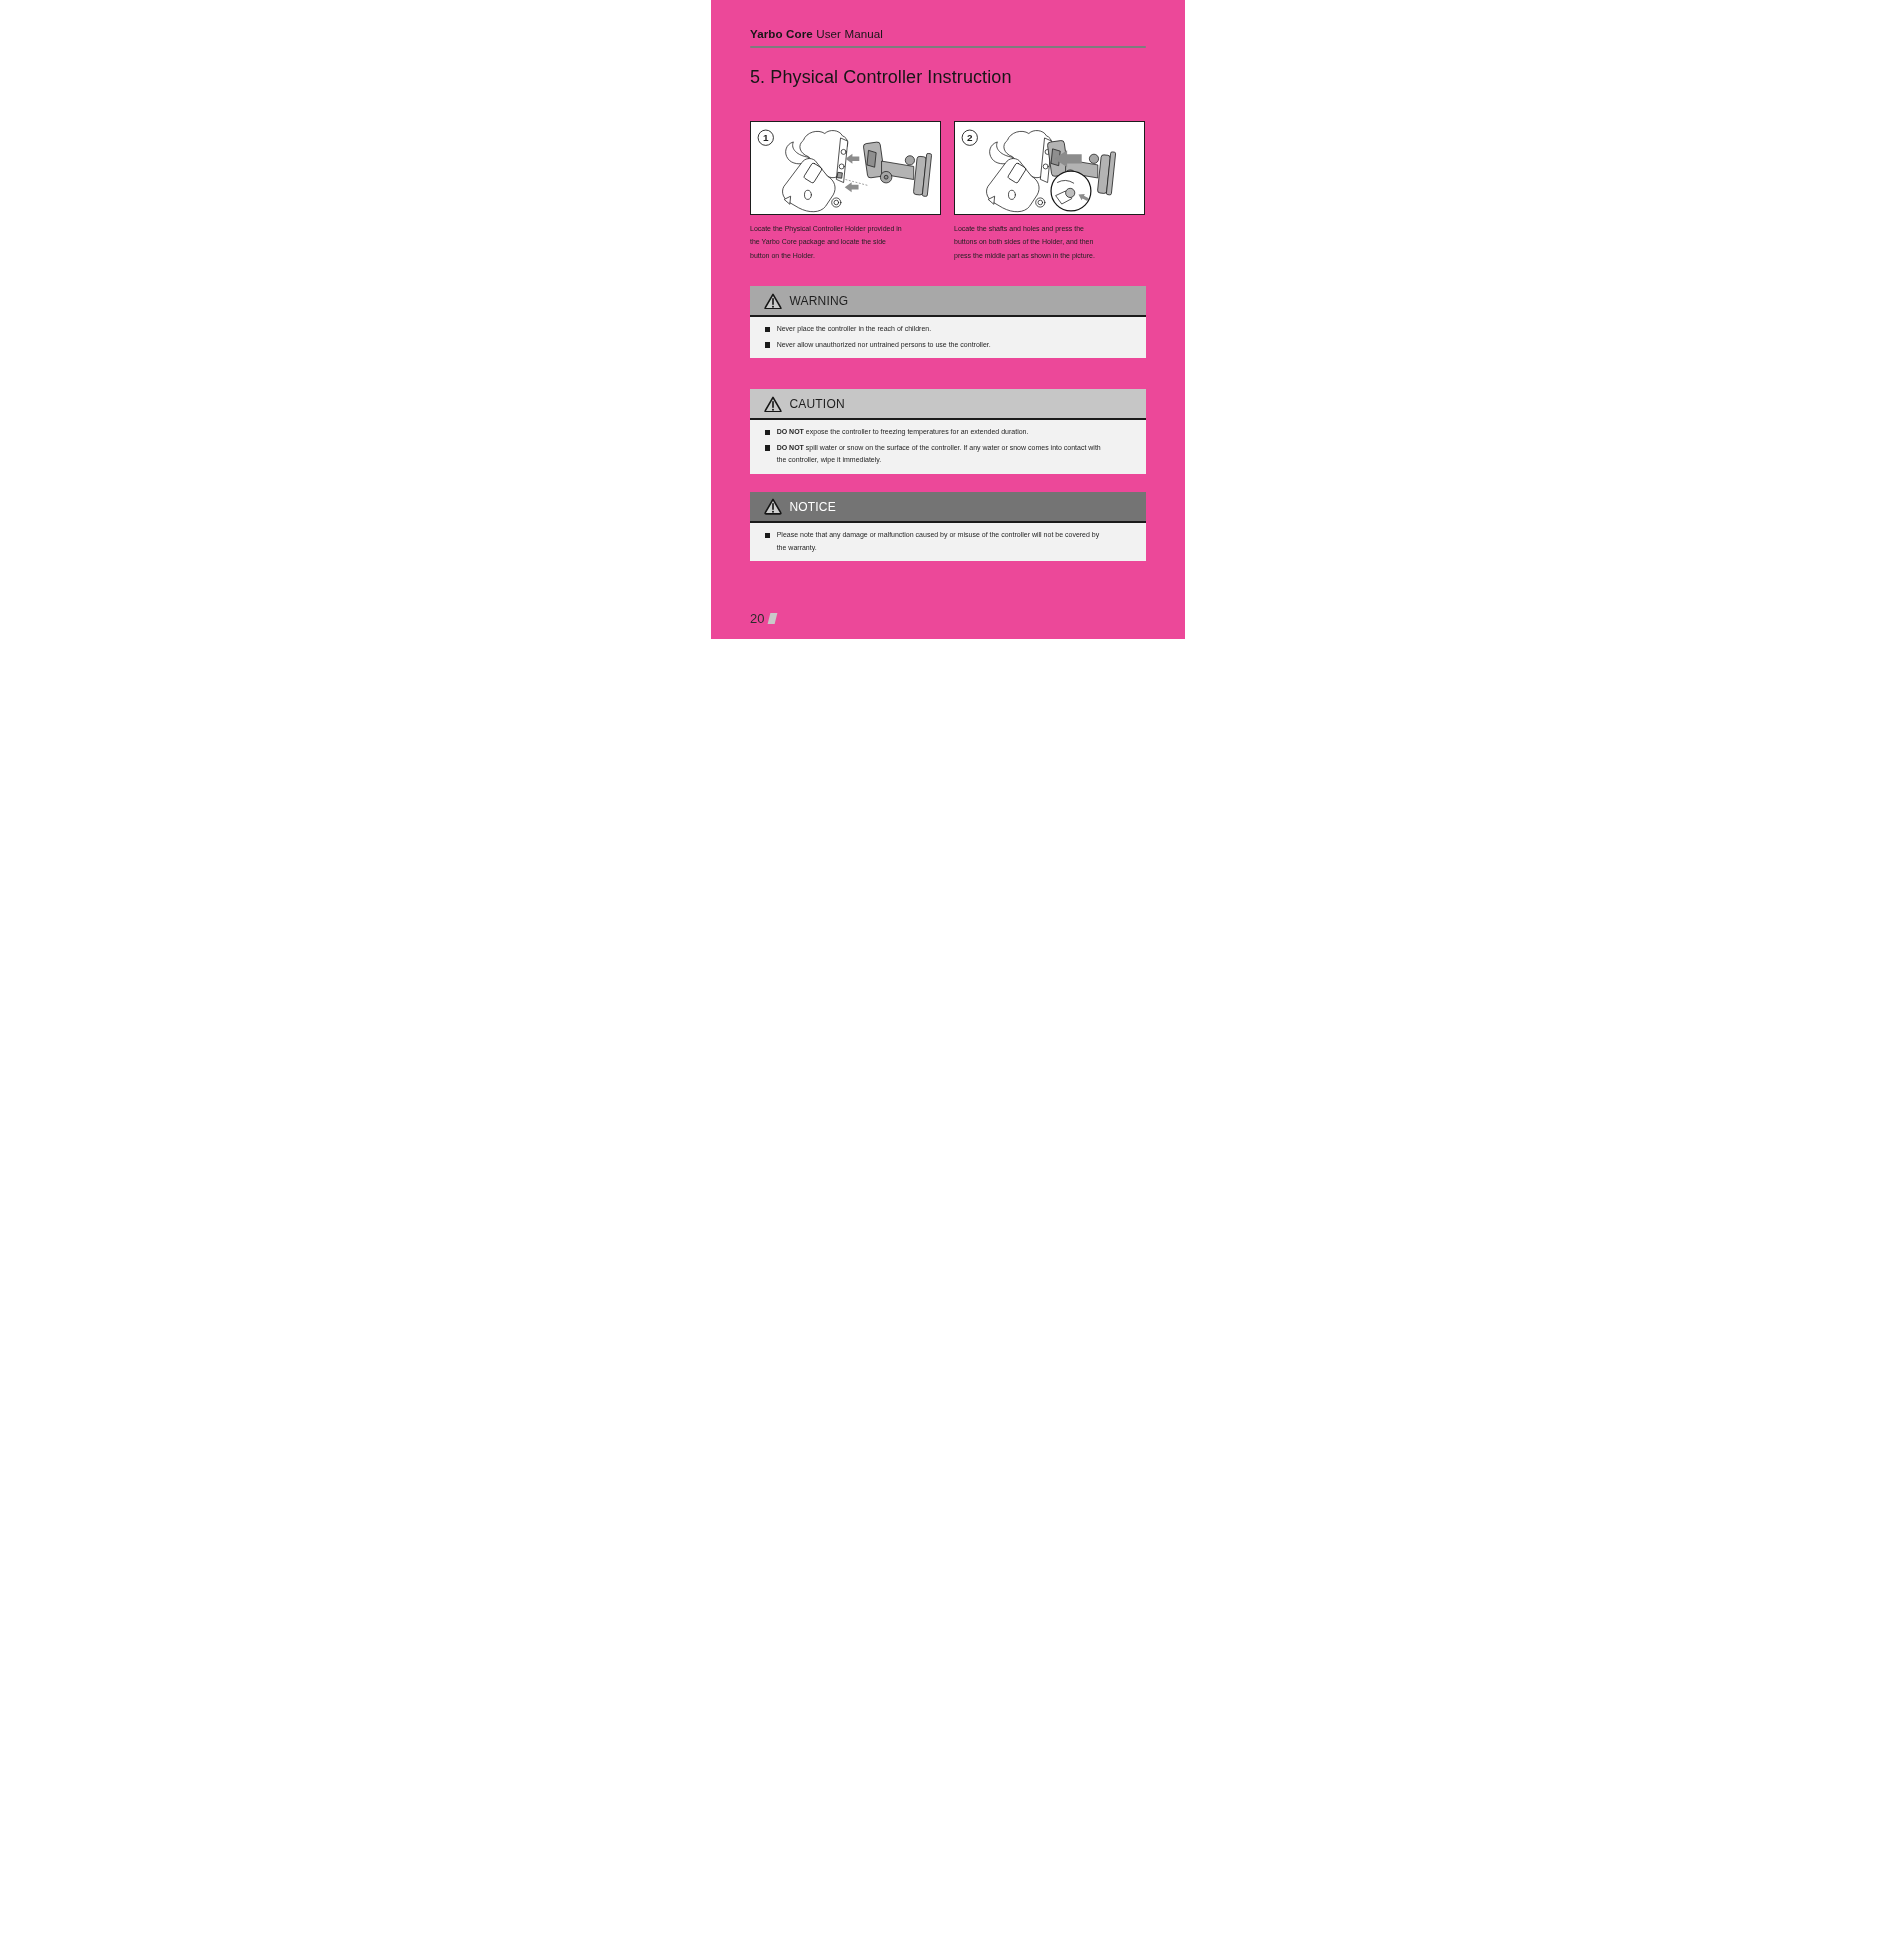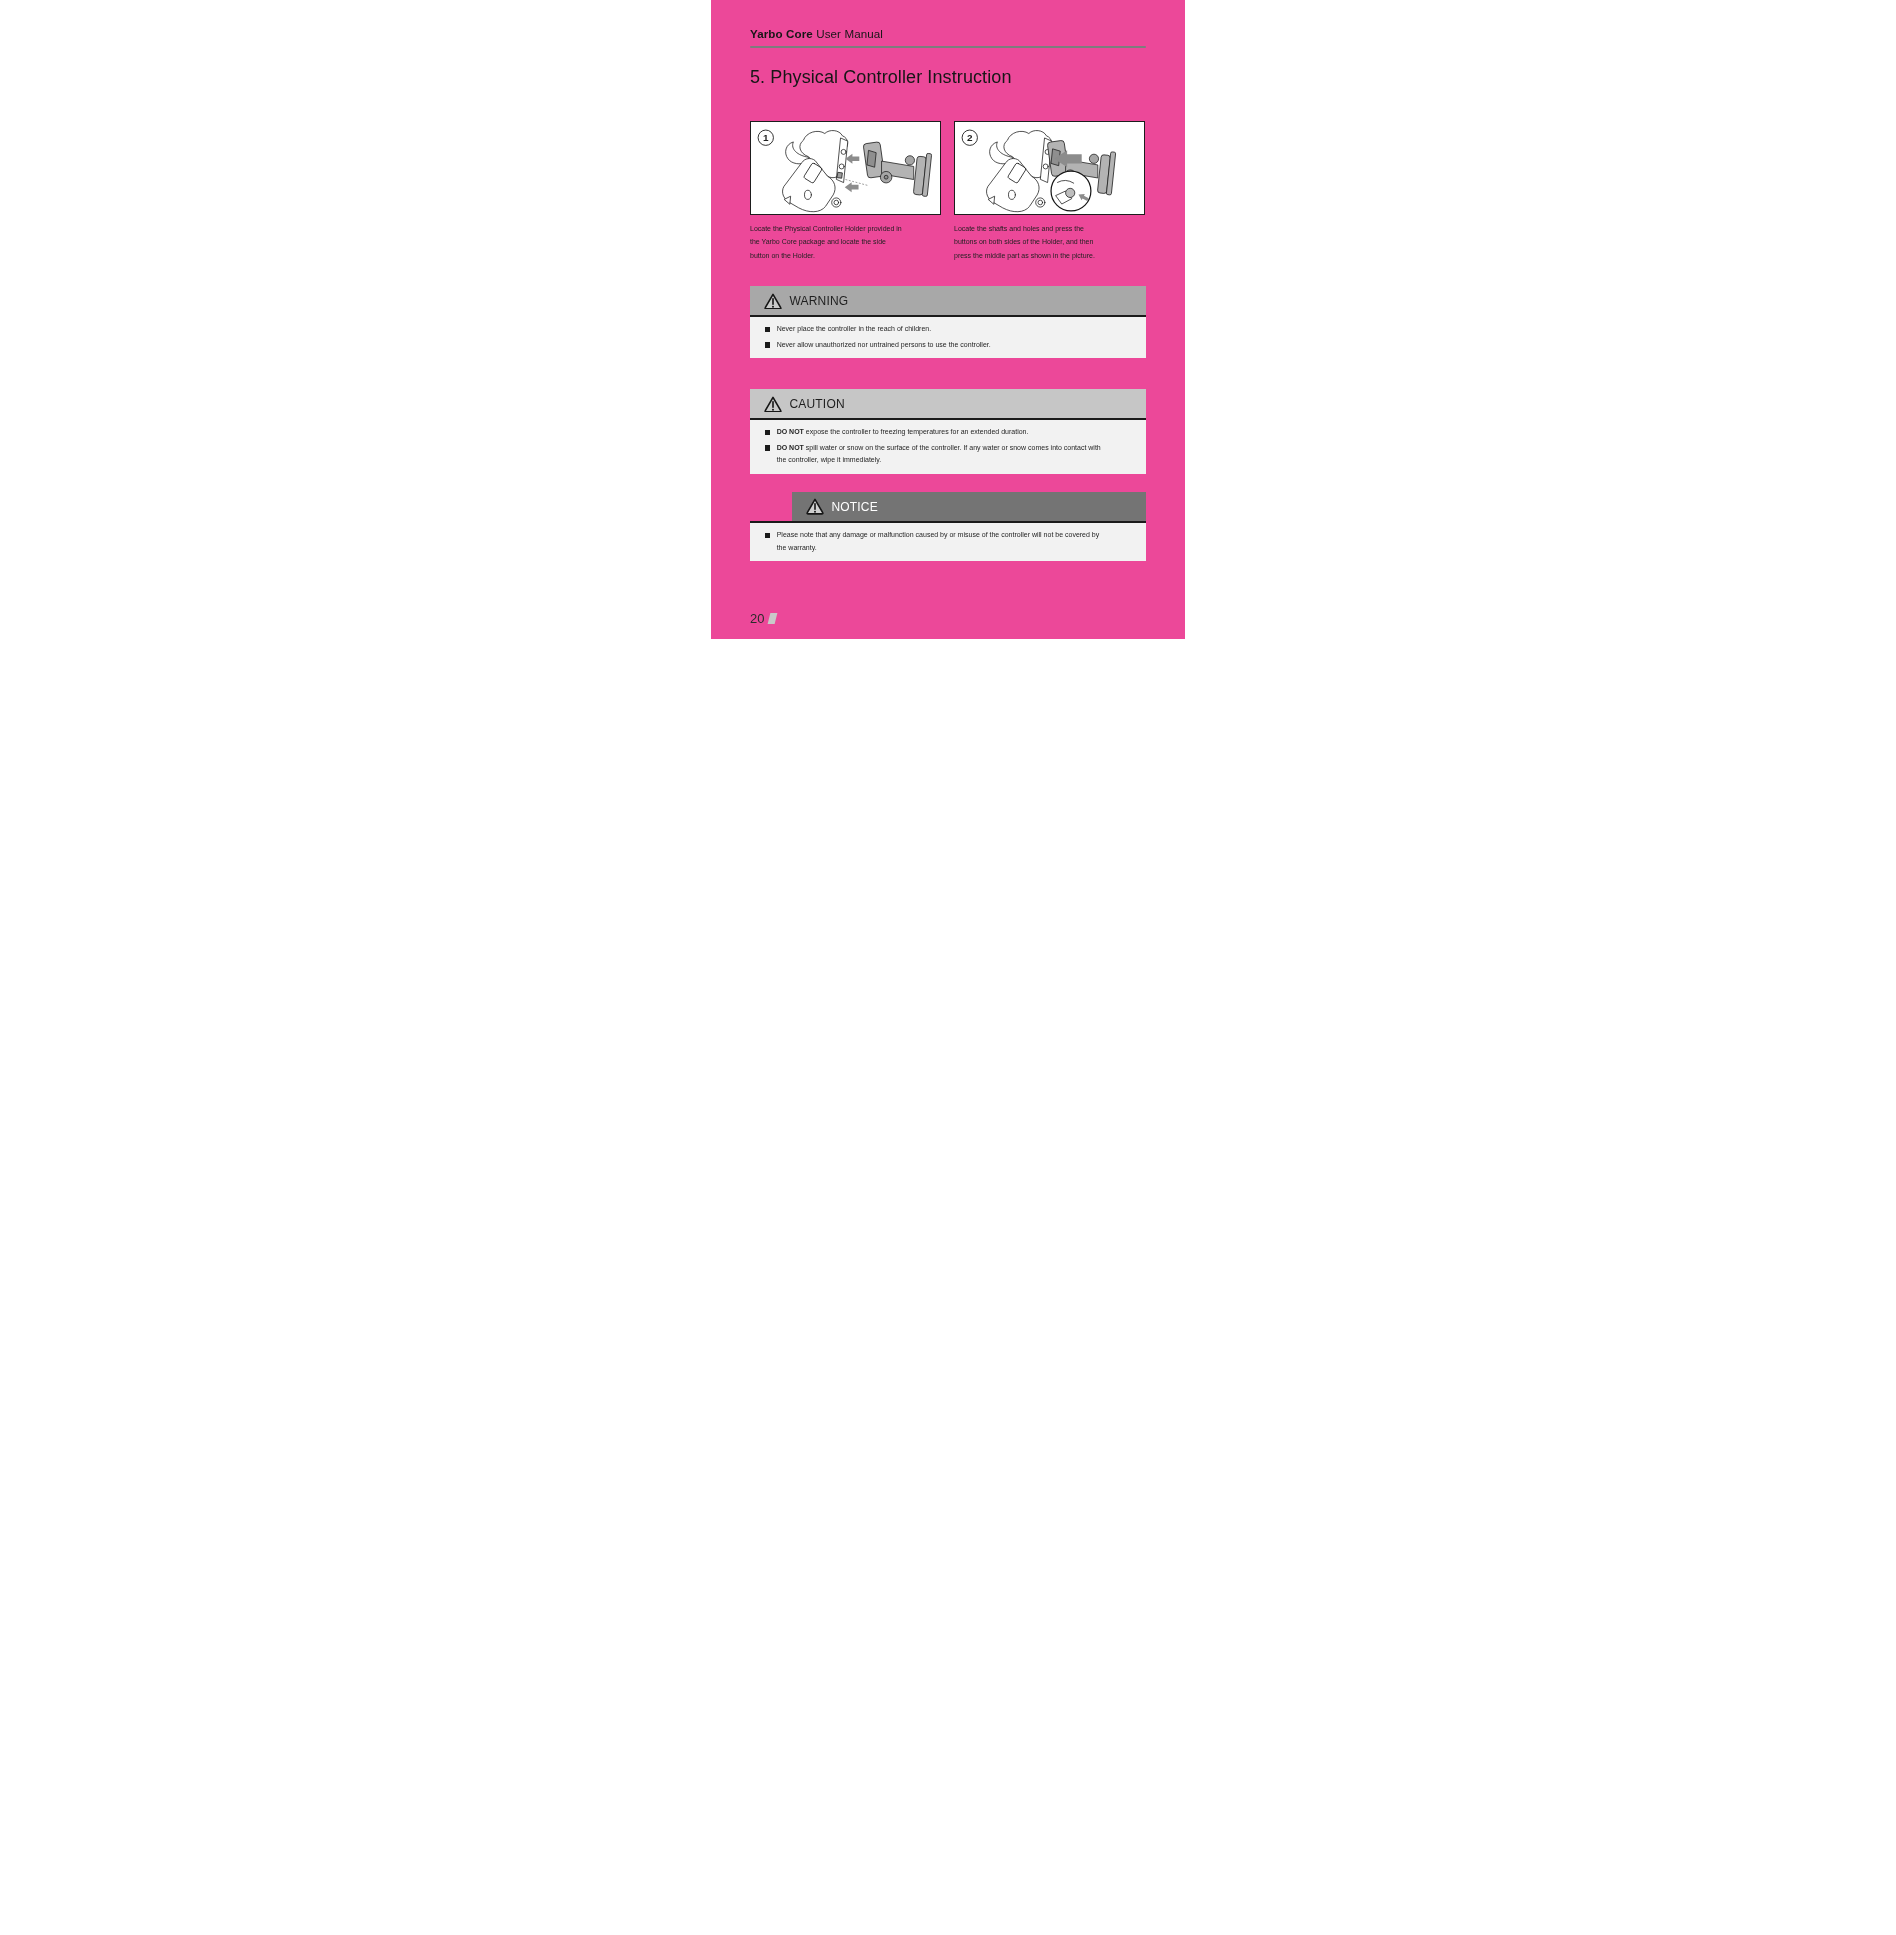--- a/index.html
+++ b/index.html
@@ -190,21 +190,21 @@
           <span class="item-text"><b class="item-bold">DO NOT</b><span> expose the controller to freezing temperatures for an extended duration.</span></span>
         </div>
         <div class="item">
           <span class="bullet"></span>
           <span class="item-text"><b class="item-bold">DO NOT</b><span> spill water or snow on the surface of the controller. If any water or snow comes into contact with the controller, wipe it immediately.</span></span>
         </div>
       </div>
     </div>
 
     <div class="callout c-notice">
-      <div class="callout-header" style="background-color: rgb(116, 116, 116); margin-left: 42px;">
+      <div class="callout-header" style="background-color: rgb(116, 116, 116);">
         <svg class="tri-icon" viewBox="0 0 48 46">
           <path d="M24 4 L45 40 Q47.5 44 42.5 44 L5.5 44 Q0.5 44 3 40 Z" fill="#cfcfcf" stroke="#161616" stroke-width="4.5" stroke-linejoin="round"></path>
           <line x1="24" y1="16" x2="24" y2="31" stroke="#161616" stroke-width="4.5" stroke-linecap="round"></line>
           <circle cx="24" cy="38" r="2.7" fill="#161616"></circle>
         </svg>
         <span class="callout-label" style="color: rgb(255, 255, 255);">NOTICE</span>
       </div>
       <div class="callout-divider"></div>
       <div class="callout-body">
         <div class="item">

